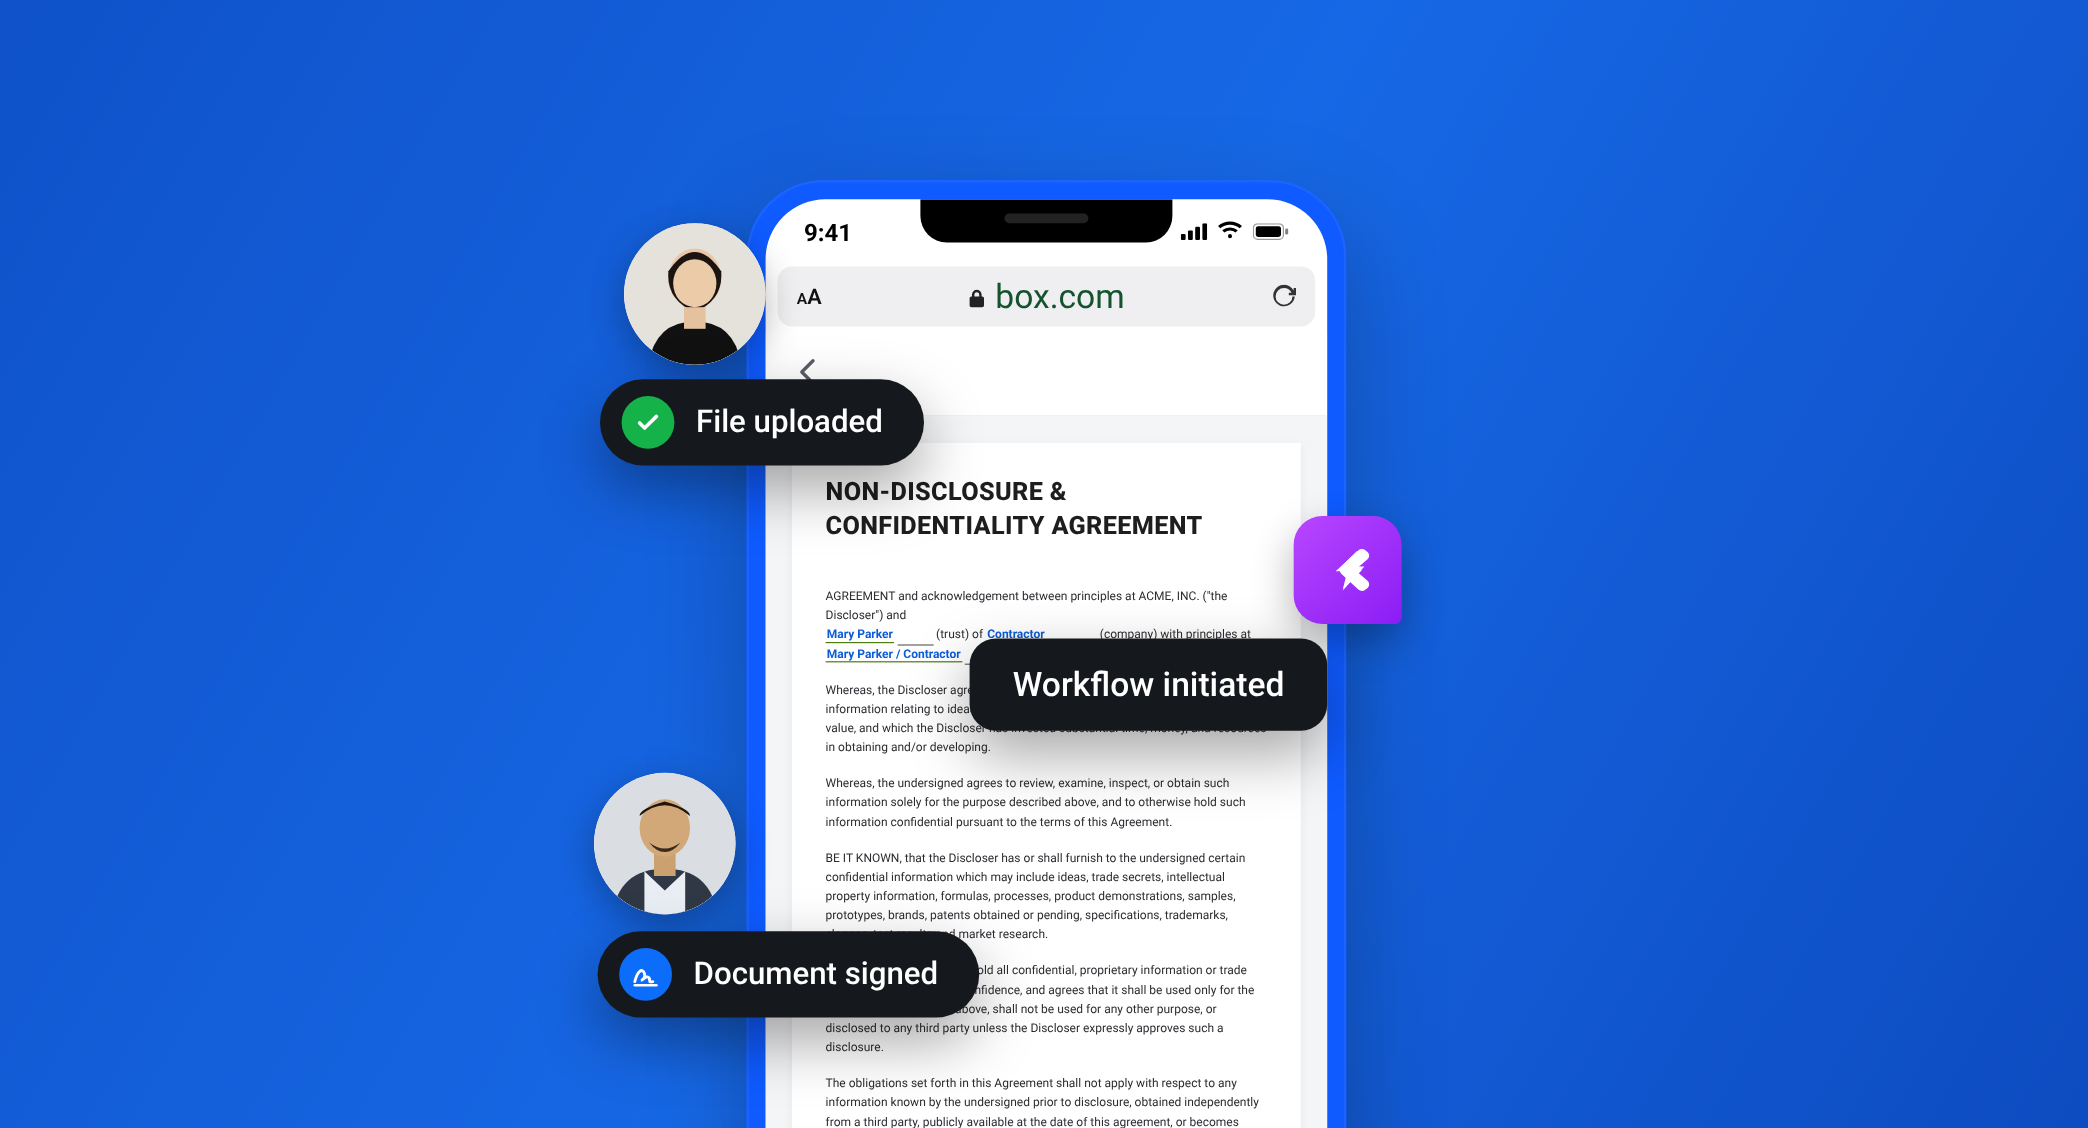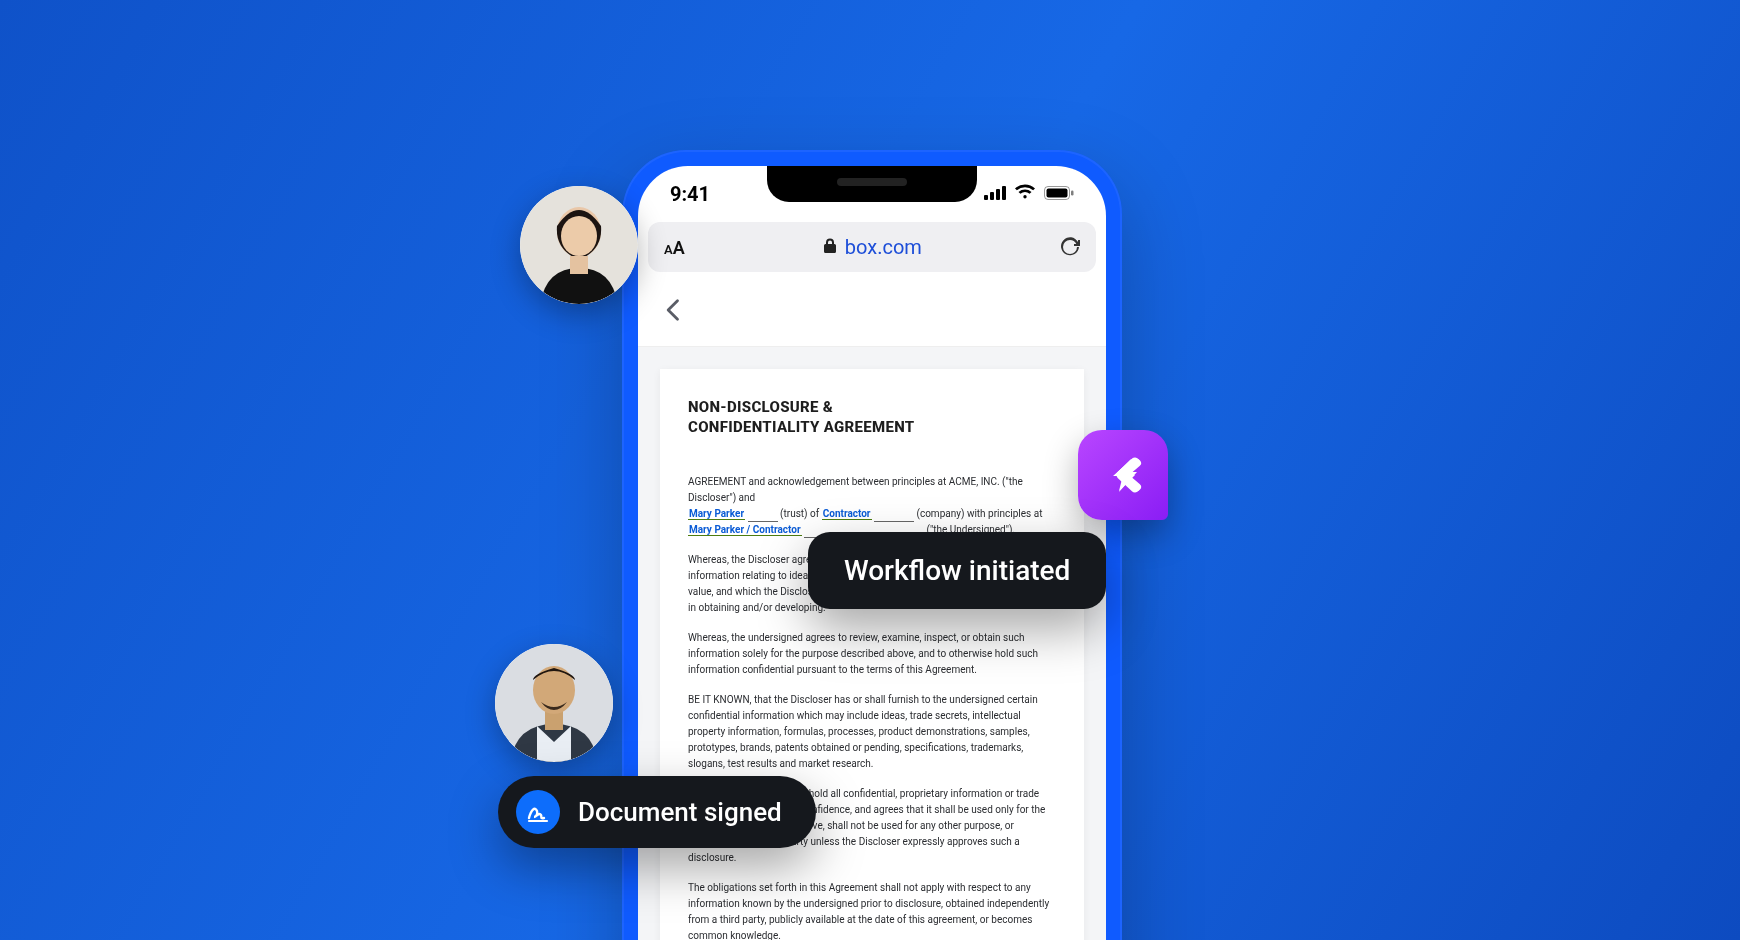--- a/index.html
+++ b/index.html
@@ -70,21 +70,21 @@
     background: #efeff2;
     border-radius: 12px;
     display: flex;
     align-items: center;
     justify-content: space-between;
     padding: 0 16px;
     position: relative;
   }
   .url-aa { font-weight: 600; color: #111; font-size:18px; }
   .url-aa .small-a { font-size: 13px; }
-  .url-center { display:flex; gap:8px; font-size:20px; color:#1d4ed8; }
+  .url-center { display:flex; gap:8px; font-size:28px; color:#14532d; }
   .url-refresh svg { display:block; }
 
   
   .app-header {
     display: flex;
     align-items: center;
     justify-content: space-between;
     padding: 18px 22px;
     border-bottom: 1px solid #eee;
     background:#fff;
@@ -101,21 +101,21 @@
     background:#0b5cd6; color:#fff; font-size:22px; font-weight:600; cursor:pointer;
   }
 
   
   .doc-area { background:#f4f5f7; padding:22px; height:calc(100% - 50px - 62px - 93px); overflow:hidden; }
   .doc-page {
     background:#fff; width:100%; padding:28px 28px 40px;
     box-shadow: 0 2px 8px rgba(0,0,0,0.06);
     color:#2b2d31;
   }
-  .doc-title { font-size:15px; font-weight:800; letter-spacing:0.3px; color:#1e1e1e; line-height:1.35; }
+  .doc-title { font-size:21px; font-weight:800; letter-spacing:0.3px; color:#1e1e1e; line-height:1.35; }
   .intro { margin-top:36px; font-size:10px; line-height:1.6; }
   .fill { color:#0b5cd6; font-weight:700; border-bottom:1px solid #4d7c0f; padding:0 1px 0px 1px; }
   .plain-line { display:inline-block; border-bottom:1px solid #666; width:100px; vertical-align:bottom; }
   .para { margin-top:14px; font-size:10px; line-height:1.6; }
 
   
   .pill {
     position:absolute;
     background:#15181d;
     color:#fff;
@@ -271,20 +271,28 @@
         <rect width="118" height="118" fill="#e5e2dc"></rect>
         <ellipse cx="59" cy="46" rx="22" ry="25" fill="#e9c7a8"></ellipse>
         <path d="M37 40 Q59 8 81 40 Q83 64 59 74 Q35 64 37 40" fill="#1c1411"></path>
         <ellipse cx="59" cy="50" rx="18" ry="20" fill="#eccba9"></ellipse>
         <path d="M20 120 Q25 82 59 82 Q93 82 98 120 Z" fill="#111"></path>
         <rect x="50" y="70" width="18" height="18" fill="#e4c2a0"></rect>
       </g>
     </svg>
   </div>
 
+  <div class="pill" style="left:500px; top:316px;">
+    <span class="badge badge-green">
+      <svg width="24" height="24" viewBox="0 0 24 24">
+          <path d="M5 12.5l4.2 4.2L19 7" stroke="#fff" stroke-width="3" fill="none" stroke-linecap="round" stroke-linejoin="round"></path>
+        </svg>
+    </span>
+    <span>File uploaded</span>
+  </div>
 
   <div class="app-badge" style="left:1078px; top:430px;">
     <svg width="52" height="52" viewBox="0 0 52 52">
       <path d="M30 8 L14 26 L26 26 L22 44 L38 24 L26 24 Z" fill="none"></path>
       <path d="M34 10 L18 26 H30 L34 10 Z M22 42 L38 26 H26 L22 42 Z" fill="#fff"></path>
       <path d="M36 9 L16 27 H28 L22 43 L40 23 H28 Z" fill="#fff"></path>
       <path d="M33 8 a3 3 0 1 1 0.01 0" fill="#fff" opacity="0"></path>
 
       <path d="M40 14 L26 26 L40 38" stroke="#fff" stroke-width="8" fill="none" stroke-linejoin="round" stroke-linecap="round"></path>
       <path d="M28 14 L14 26 L28 38" stroke="#fff" stroke-width="8" fill="none" stroke-linejoin="round" stroke-linecap="round" opacity="0.0"></path>

